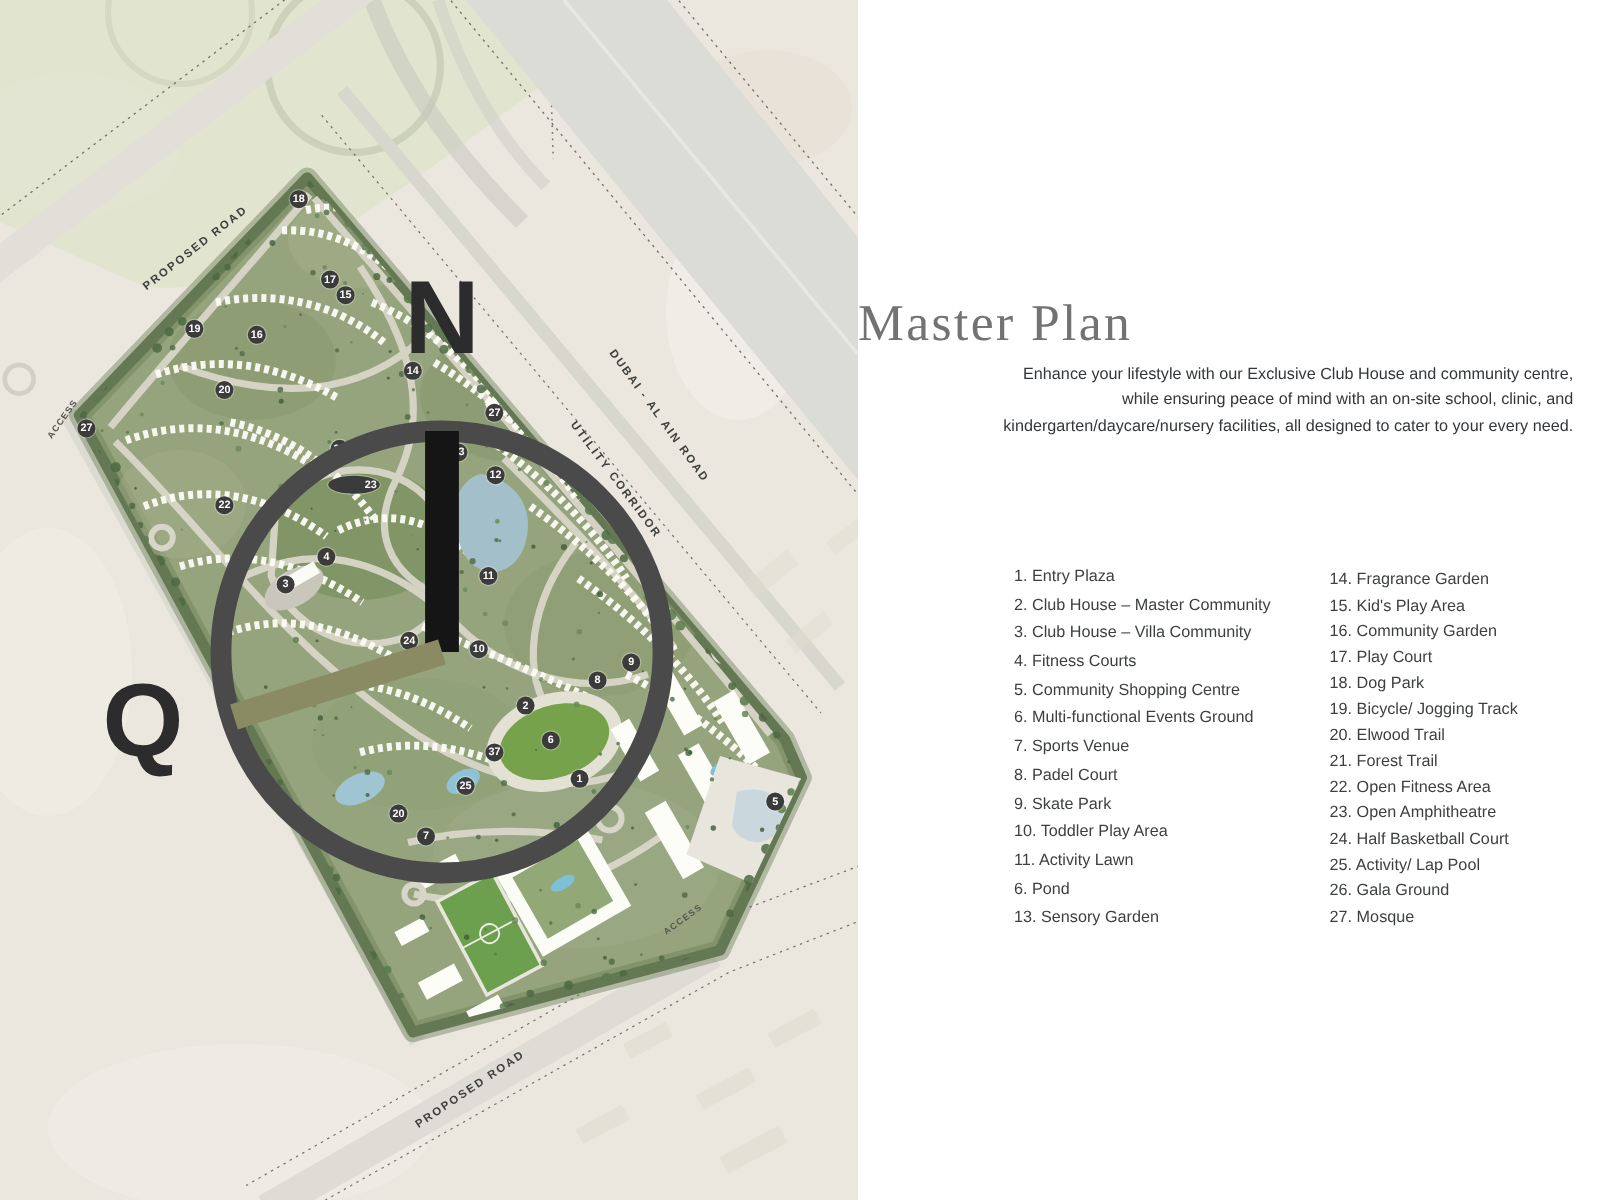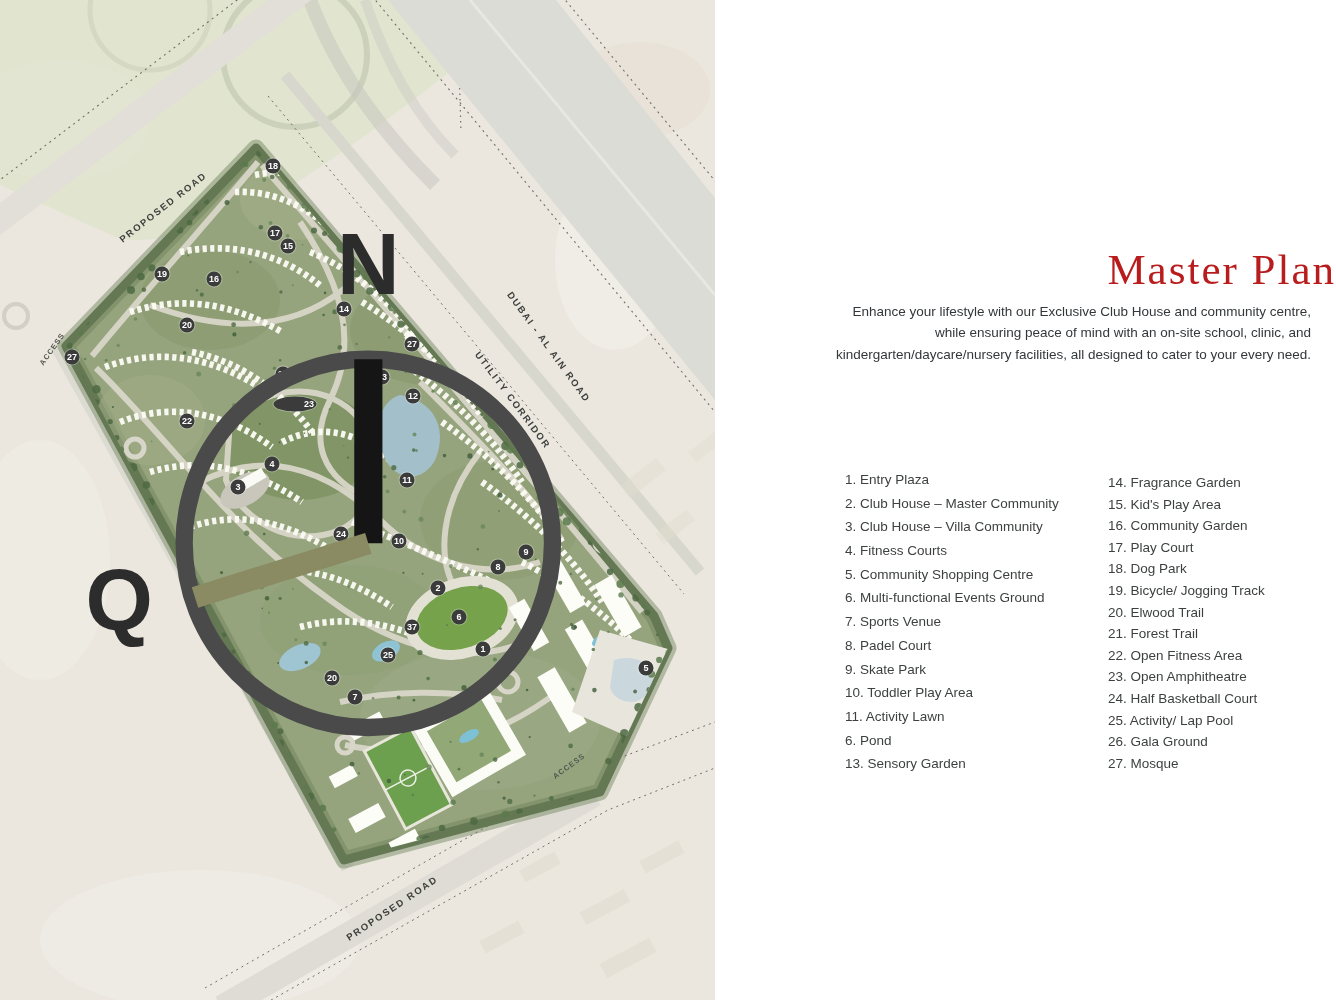--- a/index.html
+++ b/index.html
@@ -11,22 +11,22 @@
   .badge{position:absolute;width:15px;height:15px;border-radius:50%;background:var(--badge,#3b3b3b);
          color:#fff;font:700 9px/15px "Liberation Sans",sans-serif;text-align:center;
          transform:translate(-50%,-50%);box-shadow:0 0 0 1px rgba(255,255,255,.30);}
   .road-label{position:absolute;font:600 9.5px "Liberation Sans",sans-serif;letter-spacing:1.8px;
               color:#3c3f3c;white-space:nowrap;transform-origin:center;}
   .road-label.small{font-size:7.5px;letter-spacing:1.1px;color:#55584f;}
   .compass{position:absolute;left:650px;top:928px;width:66px;height:66px;}
   .compass text{font:700 8px "Liberation Sans",sans-serif;fill:#2c2c2c;}
   
   .info-panel{position:absolute;left:715px;top:0;width:621px;height:1000px;background:#fff;}
-  .mp-title{position:absolute;left:0;top:216px;width:621px;text-align:right;
-            font-family:"Liberation Serif",serif;font-weight:400;font-size:43px;color:#b91c1c;
+  .mp-title{position:absolute;left:0;top:216px;width:621px;text-align:left;
+            font-family:"Liberation Serif",serif;font-weight:400;font-size:43px;color:#737373;
             letter-spacing:2px;}
   .mp-desc{position:absolute;left:118px;top:287px;width:478px;text-align:right;
            font-size:13.5px;line-height:1.6;color:#33373а;color:#33373a;}
   ul.legend-col{position:absolute;list-style:none;margin:4px;padding:0;font-size:13.5px;color:#3c403e;}
   ul.legend-col.left{left:126px;top:469px;width:260px;}
   ul.legend-col.right{left:389px;top:472px;width:230px;}
   ul.legend-col.left li{margin-bottom:10.2px;line-height:13.5px;}
   ul.legend-col.right li{margin-bottom:8.1px;line-height:13.5px;}
 </style>
 </head>
@@ -646,21 +646,21 @@
     <div id="roadlabels">
         <div class="road-label" style="left: 163px; top: 207px; transform: translate(-50%, -50%) rotate(-38deg);">PROPOSED ROAD</div>
         <div class="road-label" style="left: 549px; top: 347px; transform: translate(-50%, -50%) rotate(54deg);">DUBAI - AL AIN ROAD</div>
         <div class="road-label" style="left: 513px; top: 400px; transform: translate(-50%, -50%) rotate(53deg);">UTILITY CORRIDOR</div>
         <div class="road-label small" style="left: 52px; top: 349px; transform: translate(-50%, -50%) rotate(-55deg);">ACCESS</div>
         <div class="road-label small" style="left: 569px; top: 766px; transform: translate(-50%, -50%) rotate(-36deg);">ACCESS</div>
         <div class="road-label" style="left: 392px; top: 908px; transform: translate(-50%, -50%) rotate(-34deg);">PROPOSED ROAD</div>
       </div>
 
     <div id="markers">
-        <div class="badge" style="left: 273px; top: 166px;">18</div>
+        <div class="badge" style="left: 249px; top: 166px;">18</div>
         <div class="badge" style="left: 162px; top: 254px; margin-top: 20px;">19</div>
         <div class="badge" style="left: 240px; top: 246px; margin-left: 48px;">15</div>
         <div class="badge" style="left: 275px; top: 233px;">17</div>
         <div class="badge" style="left: 214px; top: 279px;">16</div>
         <div class="badge" style="left: 344px; top: 309px;">14</div>
         <div class="badge" style="left: 187px; top: 325px;">20</div>
         <div class="badge" style="left: 412px; top: 344px;">27</div>
         <div class="badge" style="left: 72px; top: 357px;">27</div>
         <div class="badge" style="left: 283px; top: 374px;">21</div>
         <div class="badge" style="left: 382px; top: 377px;">13</div>

